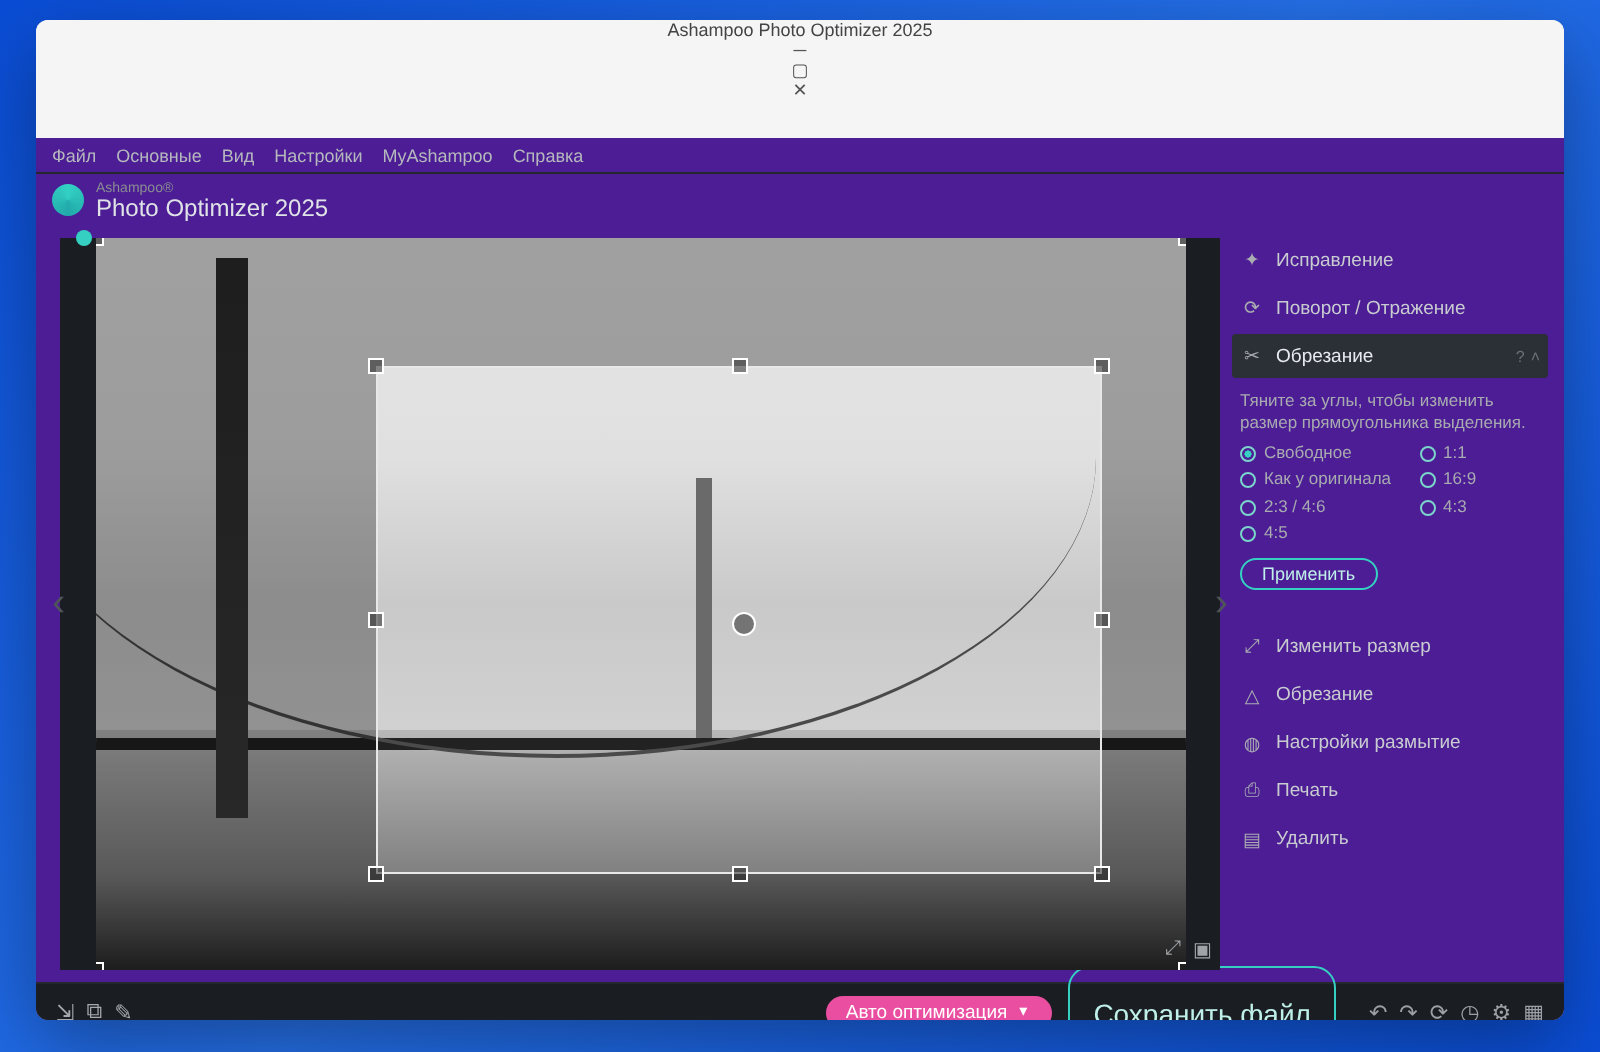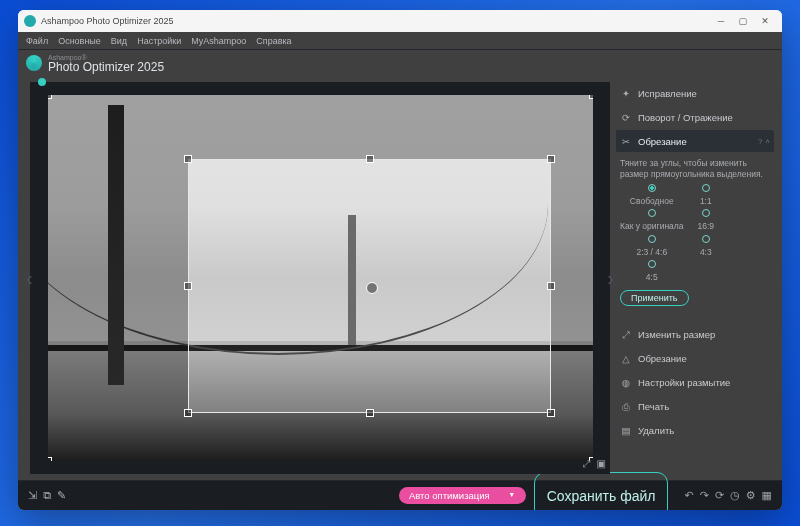--- a/index.html
+++ b/index.html
@@ -9,27 +9,27 @@
     overflow: hidden; position: relative;
   }
   .window {
     position: absolute; left: 18px; top: 10px; width: 764px; height: 500px;
     background: #f5f5f5; border-radius: 6px; overflow: hidden;
     box-shadow: 0 12px 40px rgba(0,0,0,0.35);
     display: flex; flex-direction: column;
   }
   .titlebar {
     height: 22px; background: #f5f5f5; display: flex; align-items: center; padding: 0 6px;
-    font-size: 9px; color: #444;
+    font-size: 9px; color: #444; flex-direction: column;
   }
   .titlebar .icon { width: 12px; height: 12px; background:#2aa; border-radius:50%; margin-right:5px; }
   .titlebar .title { flex:1; }
   .titlebar .winbtn { width: 22px; height: 16px; display:flex; align-items:center; justify-content:center; color:#555; font-size:9px; }
   .app {
-    flex:1; background:#404040; display:flex; flex-direction:column; color:#c8cbd0;
+    flex:1; background:#4c1d95; display:flex; flex-direction:column; color:#c8cbd0;margin-top:37px;
   }
   .menubar {
     height: 18px; display:flex; gap:10px; padding: 0 8px; font-size:9px; align-items:center; color:#b5b8bd;
     border-bottom:1px solid #24272d;
   }
   .menubar span { cursor:default; }
   .brandrow { height: 26px; display:flex; align-items:center; gap:6px; padding: 0 8px; }
   .brand-logo {
     width:16px; height:16px; border-radius:50%;
     background: conic-gradient(#33d1c4, #2aa, #33d1c4);
@@ -98,38 +98,38 @@
   }
   .rp-item .ic { width:12px; display:flex; justify-content:center; color:#a9acb1; }
   .rp-item.active { background:#2b2f36; color:#e7eaee; }
   .rp-chevrons { margin-left:auto; display:flex; gap:3px; color:#6d7177; font-size:8px; }
   .crop-panel {
     padding: 4px 4px 8px 4px; font-size:8.5px; color:#a8abb0; line-height:1.35;
   }
   .crop-panel .cap { color:#b6b9be; margin-top:4px; }
   .ratios { display:flex; gap:14px; margin-top:3px; }
   .ratios .col { display:flex; flex-direction:column; gap:2px; }
-  .radio { display:flex; align-items:center; gap:4px;flex-direction:column; }
+  .radio { display:flex; align-items:center; gap:4px; }
   .radio .r {
     width:8px; height:8px; border:1px solid #7bd5cb; border-radius:50%; display:inline-block;
   }
   .radio.sel .r { background: radial-gradient(circle,#35d0c2 40%, transparent 45%); }
   .apply-btn {
     margin: 6px 0 8px auto; padding: 2px 10px; font-size:9px;
     border:1px solid #35d0c2; color:#bfefe9; background:transparent; border-radius:10px;text-align:center;
   }
   .bottombar {
     height: 30px; background:#1a1d22; border-top:1px solid #24272d;
     display:flex; align-items:center; padding: 0 10px; gap:8px;
   }
   .bl-icons { display:flex; gap:6px; color:#a6a9ae; font-size:11px; }
   .spacer { flex:1; }
   .btn-auto {
     background:#e94ea0; color:#fff; font-size:9.5px; border:none; border-radius:11px;
-    padding: 3px 12px 3px 10px; display:flex; align-items:flex-start; gap:20px;
+    padding: 3px 12px 3px 10px; display:flex; align-items:flex-start; gap:6px;
   }
   .btn-auto .dd { font-size:8px; }
   .btn-save {
     background:transparent; color:#bfefe9; font-size:14px; border:1px solid #35d0c2; border-radius:11px;
     padding: 15px 12px;
   }
   .br-icons { display:flex; gap:6px; color:#9da0a6; font-size:11px; margin-left:8px; }
 </style>
 </head>
 <body>

